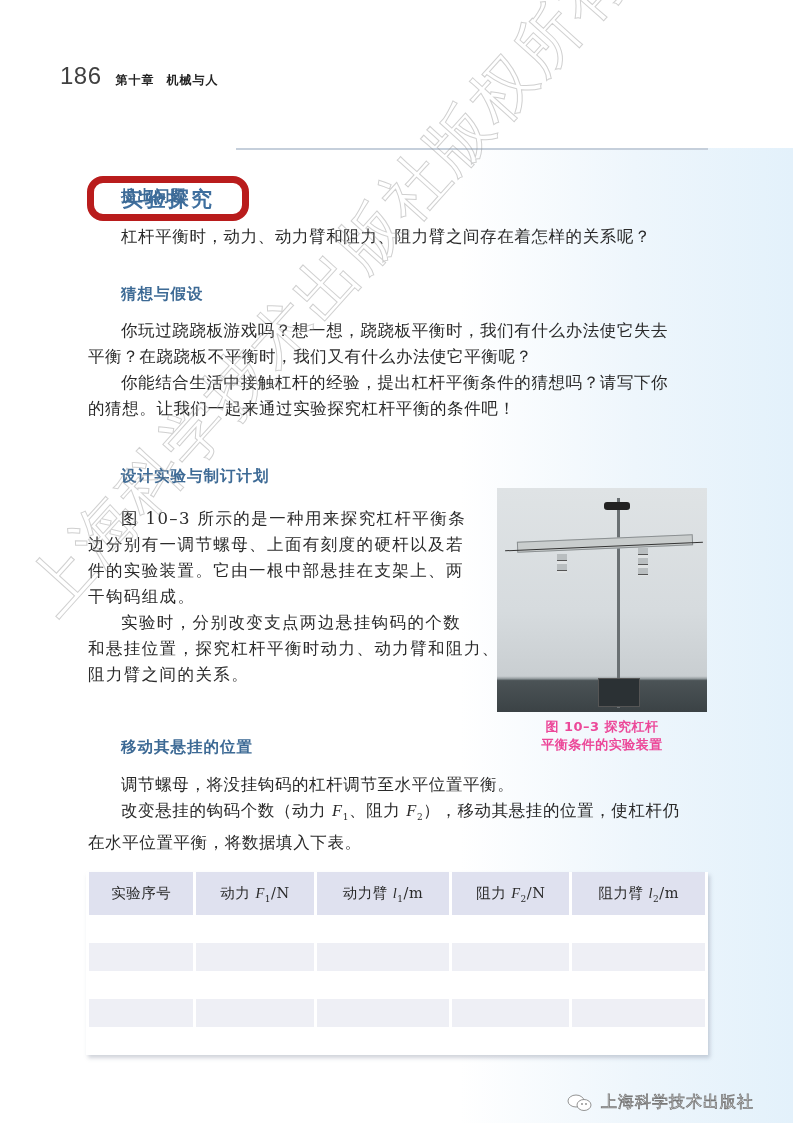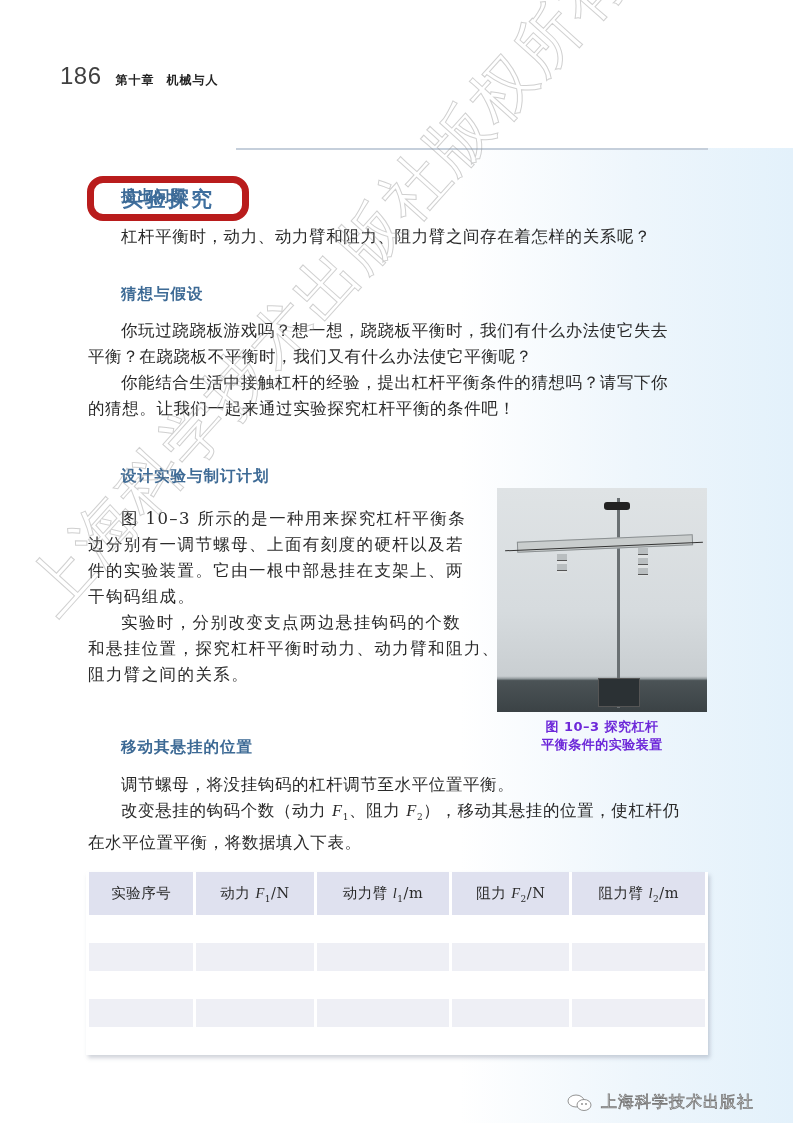--- a/index.html
+++ b/index.html
@@ -54,21 +54,21 @@
   }
   .photo .pole { position: absolute; left: 120px; top: 10px; width: 3px; height: 210px; background: #6a7073; }
   .photo .lever { position: absolute; left: 20px; top: 50px; width: 174px; height: 9px; background: #c9cdcd; border: 1px solid #8a8f91; transform: rotate(-2.5deg); }
   .photo .rod { position: absolute; left: 8px; top: 58px; width: 198px; height: 1px; background: #333; transform: rotate(-2.5deg); }
   .photo .clamp { position: absolute; left: 107px; top: 14px; width: 26px; height: 8px; background: #222; border-radius: 3px; }
   .photo .weight { position: absolute; width: 10px; background: repeating-linear-gradient(to bottom, #b9bec0 0 6px, #555 6px 7px, #e0e3e4 7px 10px); }
   .photo .base { position: absolute; left: 101px; top: 190px; width: 40px; height: 27px; background: #2b3134; border: 1px solid #555; }
   .caption {
     position: absolute; left: 497px; top: 718px; width: 210px; text-align: center;
     font-family: "DejaVu Sans", sans-serif; font-weight: bold; font-size: 13px; line-height: 18px;
-    color: #6d28d9; z-index: 2; letter-spacing: 0.5px;
+    color: #ec4899; z-index: 2; letter-spacing: 0.5px;
   }
   .tbl {
     position: absolute; left: 86px; top: 872px; width: 622px; z-index: 2;
     border-collapse: separate; border-spacing: 3px 0;
     box-shadow: 2px 3px 4px rgba(120,130,150,0.35);
     background: #fff;
   }
   .tbl th {
     background: #dfe1ef; height: 27px; font-weight: normal; font-size: 14.5px;
     color: #2a2a2a; padding: 8px; text-align: center; letter-spacing: 0.5px;

